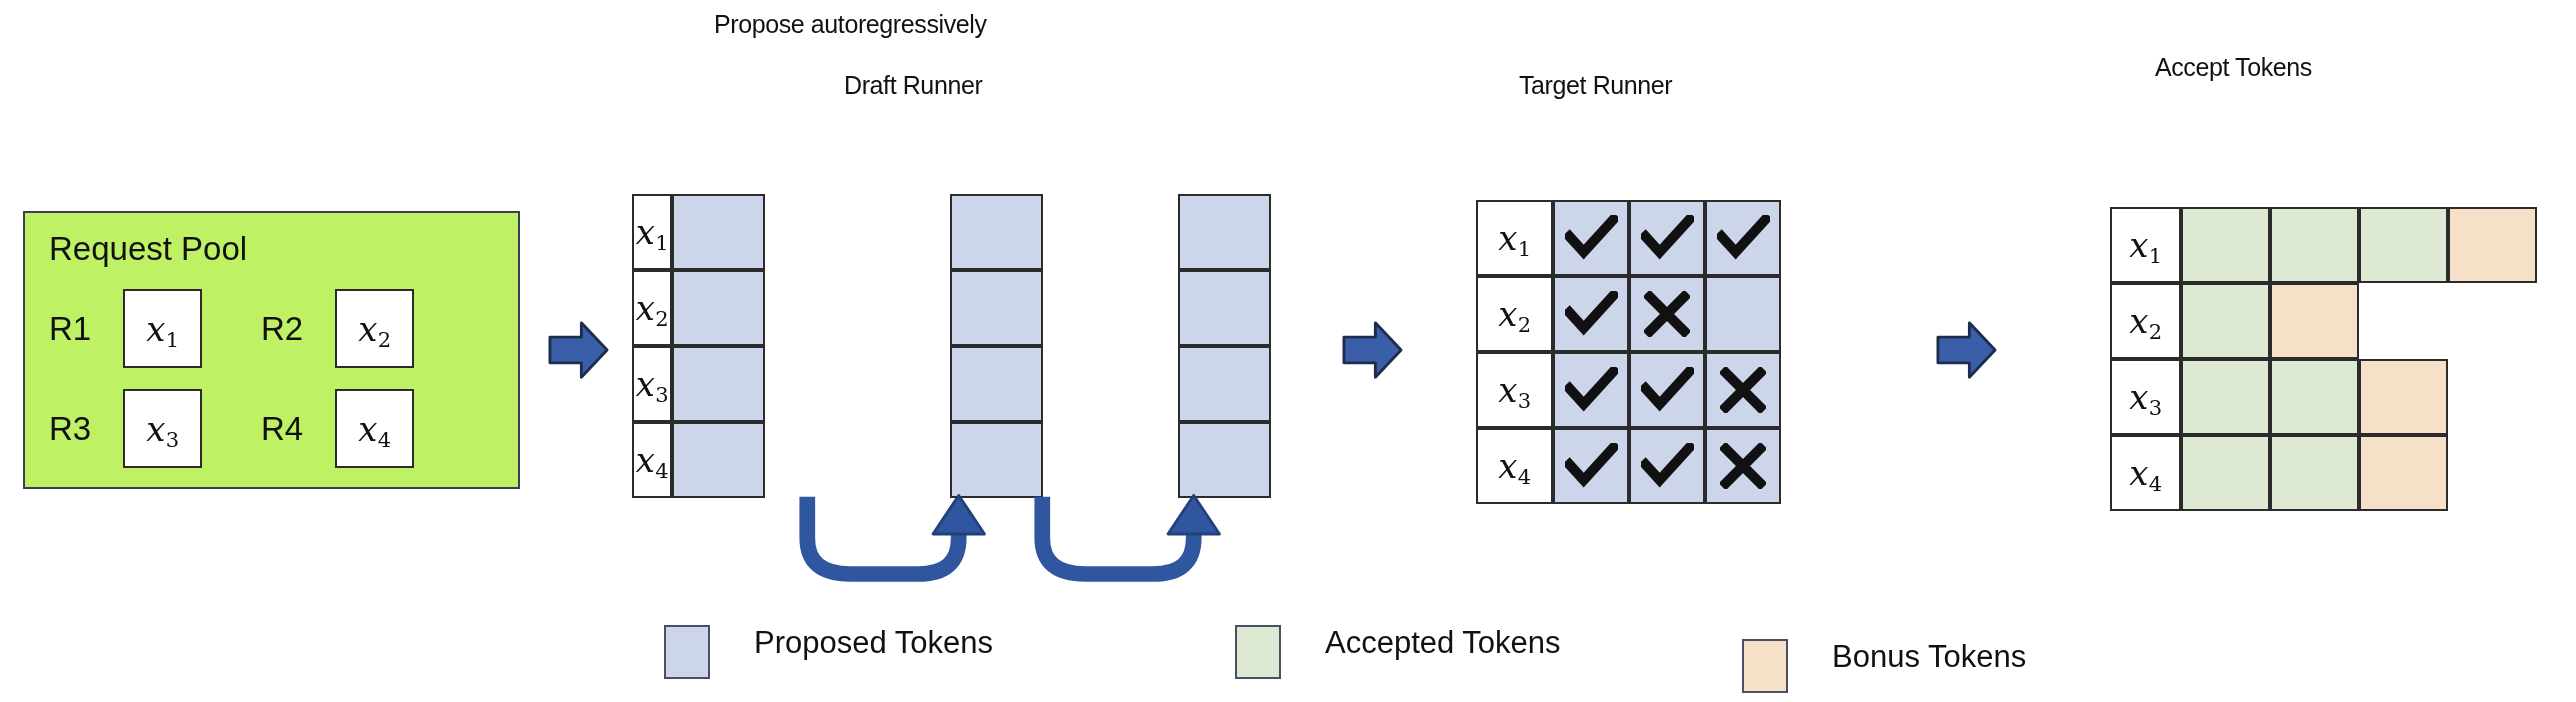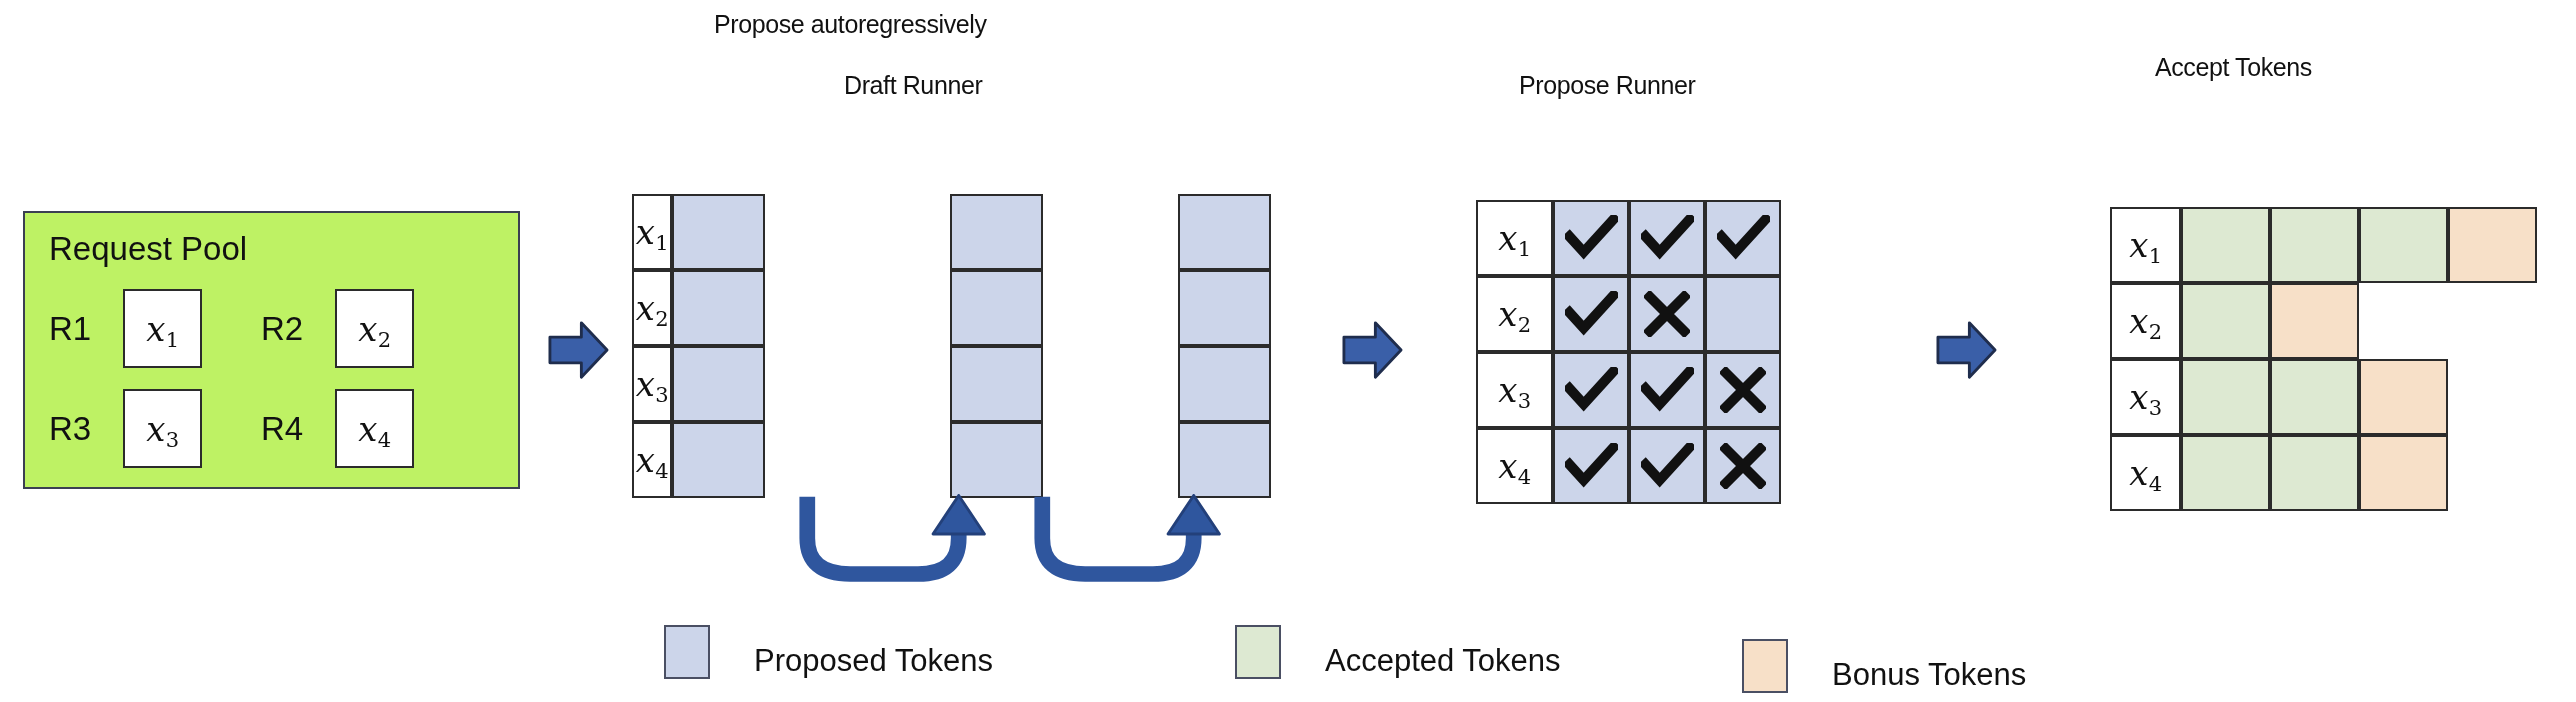--- a/index.html
+++ b/index.html
@@ -56,35 +56,35 @@
   .mark svg{display:block;}
 
   
   .block-arrow{position:absolute;width:63px;height:60px;}
 
   
   .curve{position:absolute;}
 
   
   #legend{position:absolute;left:0;top:615px;width:2576px;height:79px;}
-  .legend-item{position:absolute;display:flex;align-items:flex-end;}
+  .legend-item{position:absolute;display:flex;align-items:flex-start;}
   .legend-swatch{width:46px;height:54px;border:2.9px solid #4a4f63;box-sizing:border-box;}
   .legend-swatch.blue{background:#ccd5ea;}
   .legend-swatch.green{background:#dde9d2;}
   .legend-swatch.orange{background:#f7e0c8;}
   .legend-label{font-size:31px;color:#111;margin-left:44px;white-space:nowrap;}
 </style>
 </head>
 <body>
 
 <div class="stage">
 
   <div class="heading" style="left:714px;top:10px;">Propose autoregressively</div>
   <div class="heading" style="left:844px;top:71px;">Draft Runner</div>
-  <div class="heading" style="left:1519px;top:71px;">Propose Runner</div>
+  <div class="heading" style="left:1519px;top:71px;">Target Runner</div>
   <div class="heading" style="left:2155px;top:10px;margin-top:43px;">Accept Tokens</div>
 
   <div id="request-pool">
     <div class="pool-title">Request Pool</div>
 
     <div class="req" style="left:24px;top:76px;">
       <span class="req-label">R1</span>
       <span class="req-box">
         <span class="tok"><i>x</i><sub>1</sub></span>
       </span>

